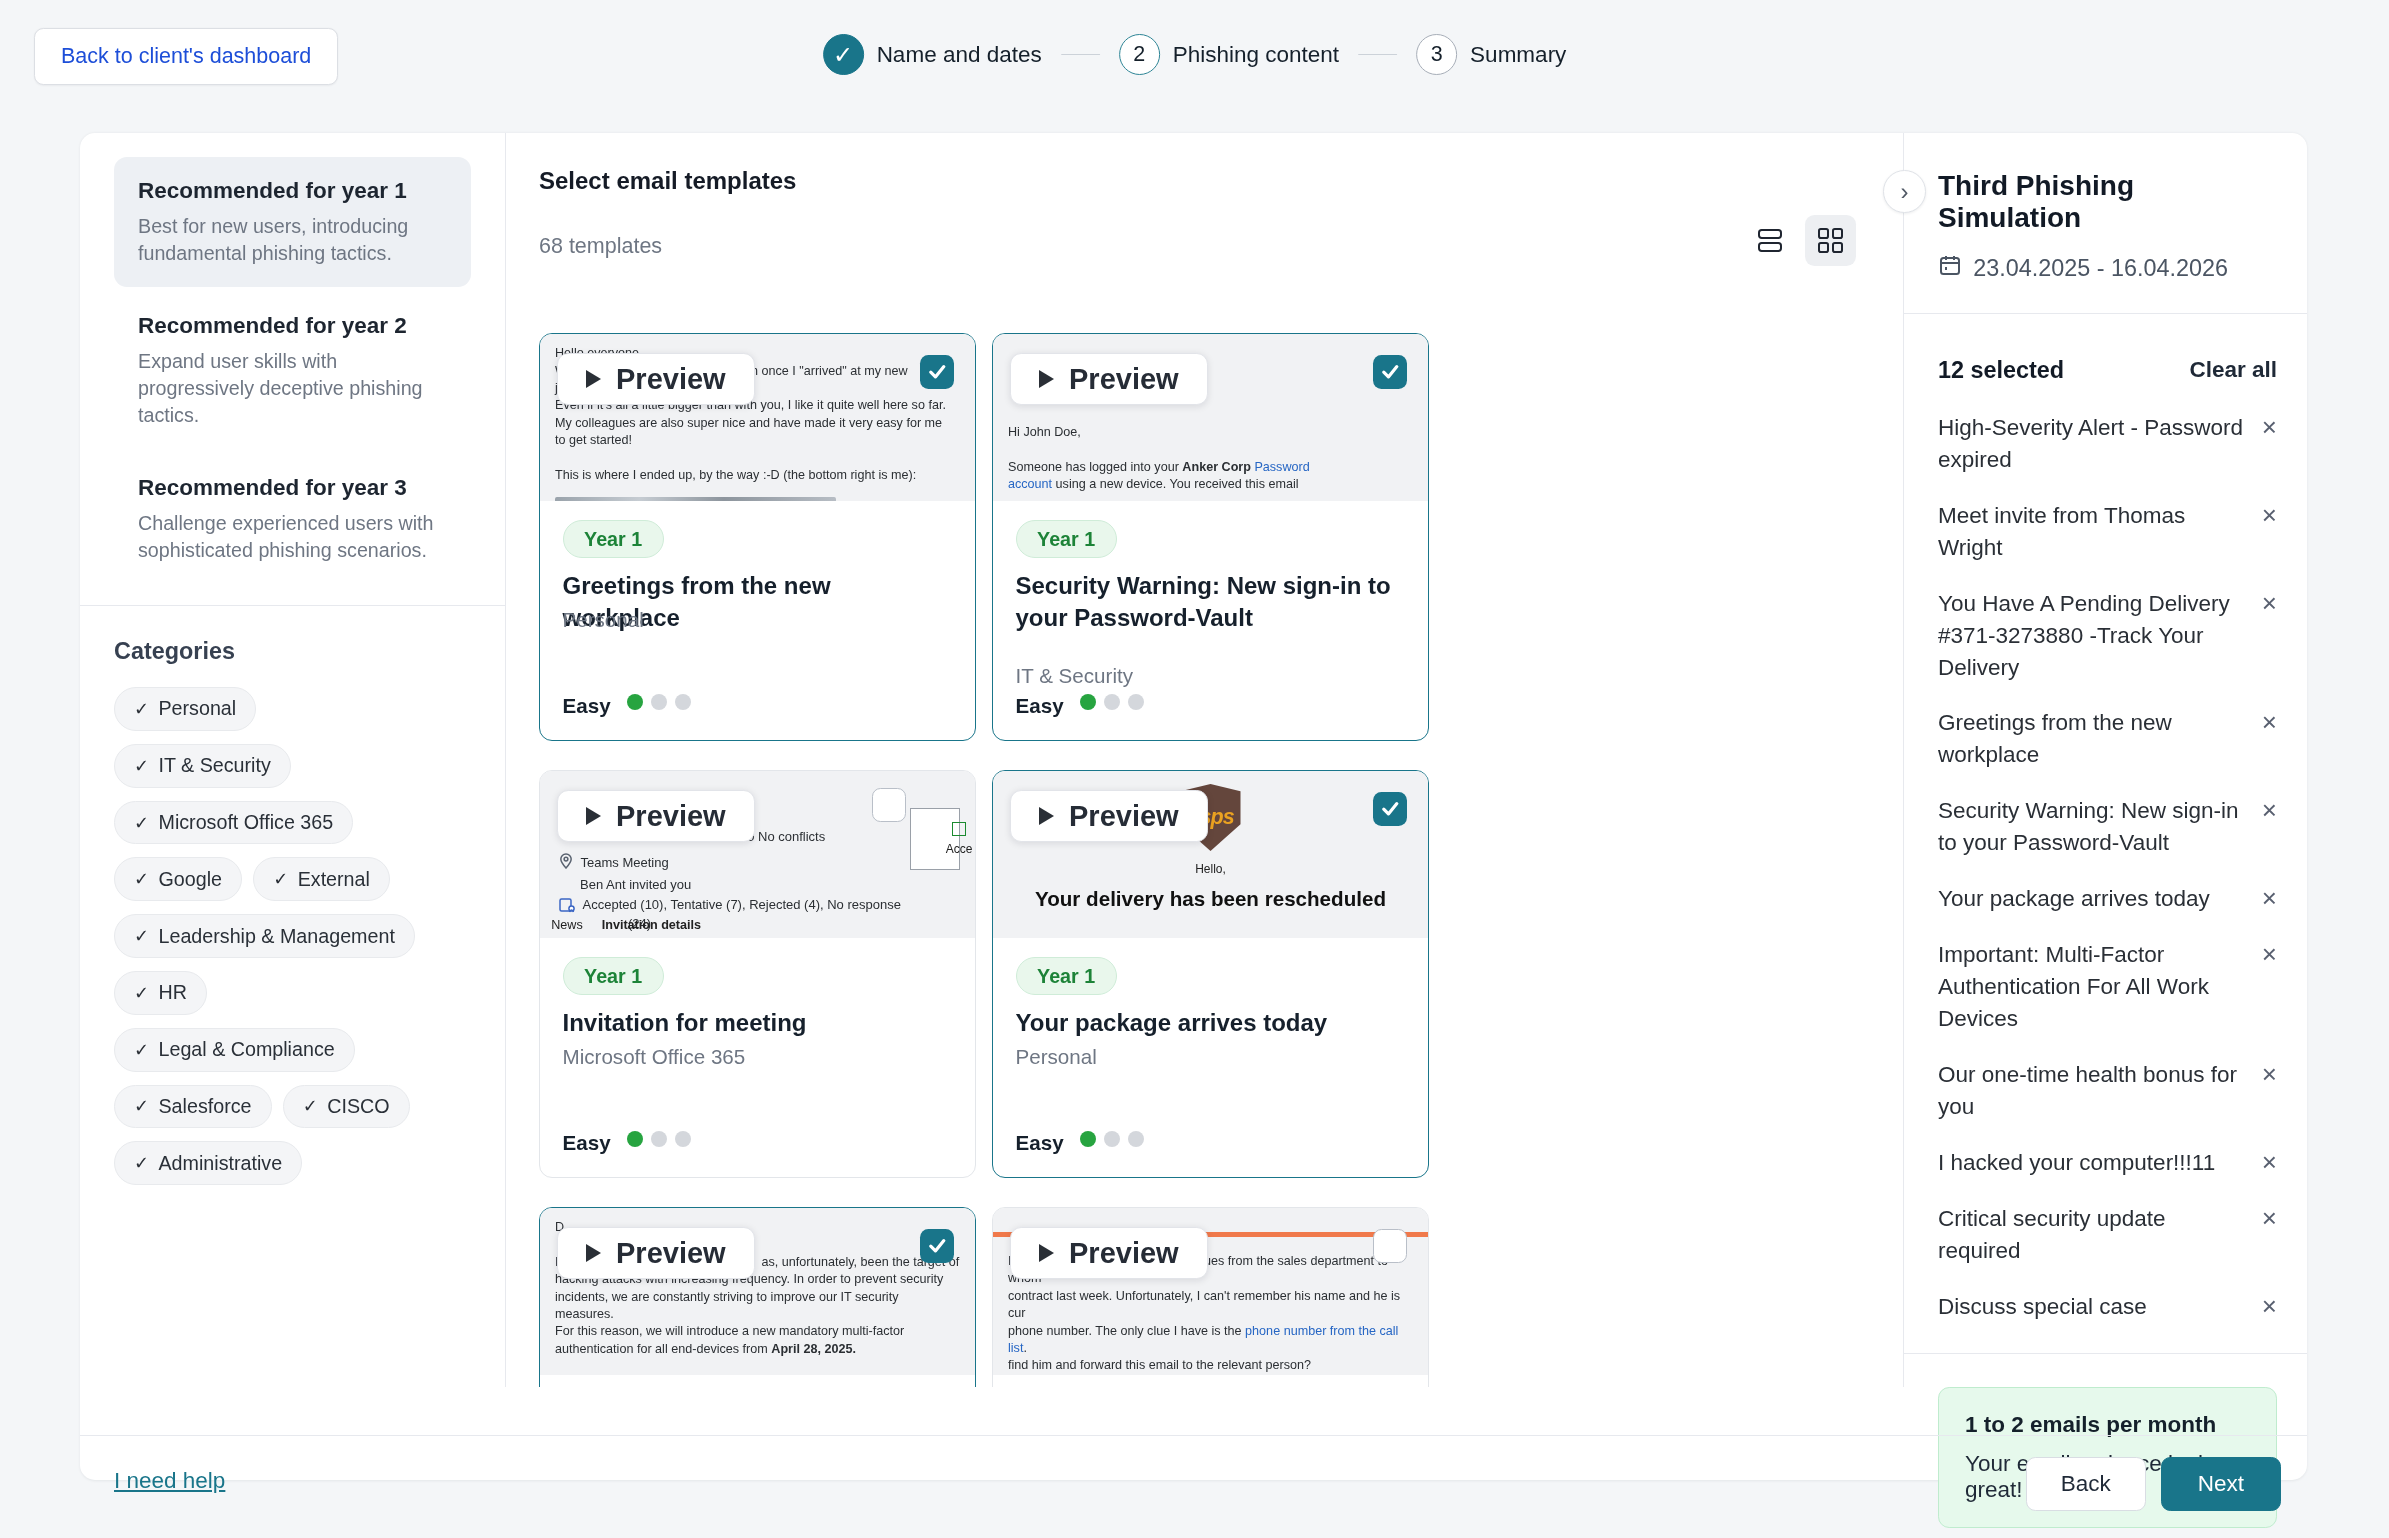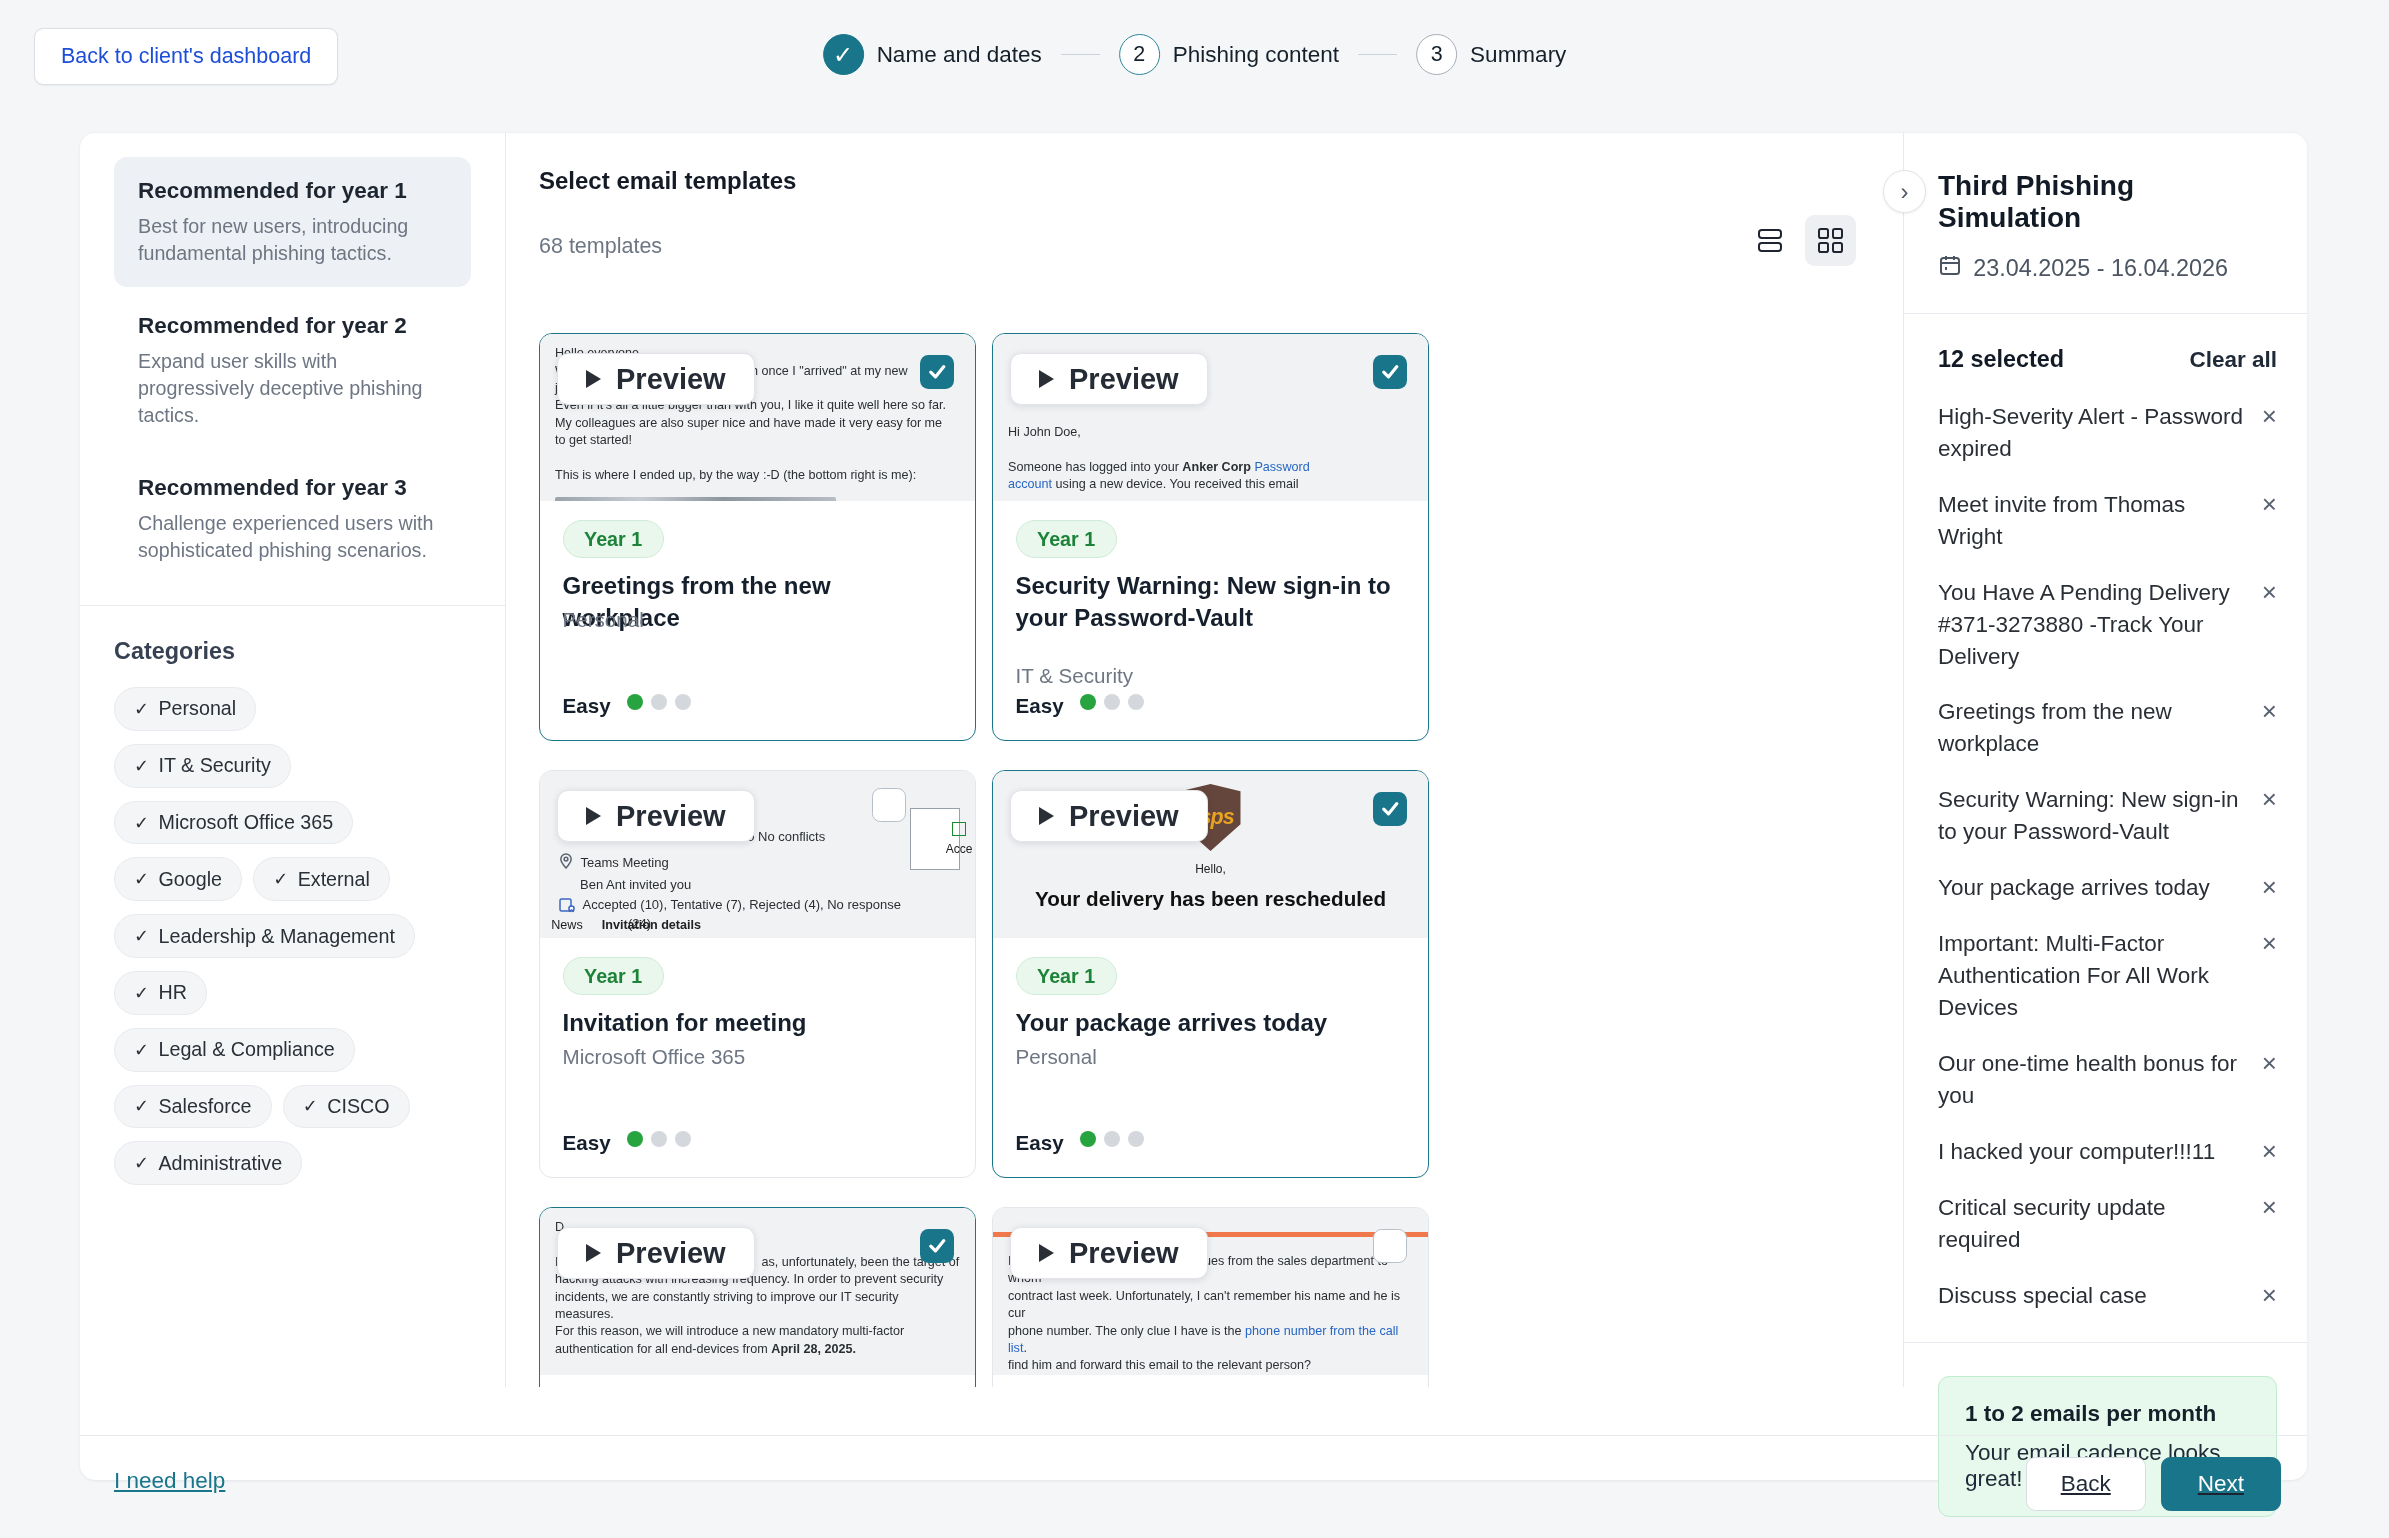--- a/index.html
+++ b/index.html
@@ -134,36 +134,36 @@
   .card-title{position:absolute;left:22.5px;top:236px;right:20.6px;font-size:24px;font-weight:700;color:#16202c;line-height:1.32;}
   .card-cat{position:absolute;left:22.5px;font-size:20.6px;color:#6e7683;}
   .easy-row{position:absolute;left:22.5px;bottom:22.5px;display:flex;align-items:flex-start;gap:8.4px;}
   .easy-lbl{font-size:20.6px;font-weight:700;color:#16202c;margin-right:7.5px;}
   .dot{width:16px;height:16px;border-radius:50%;background:#d4d7dc;}
   .dot.g{background:#27a440;}
   
   .rp-title{font-size:28px;font-weight:700;color:#121a26;}
   .rp-date{display:flex;align-items:center;gap:11.2px;font-size:23.4px;color:#4b5563;margin-top:19px;}
   .rp-divider{height:0.9px;background:var(--border);margin:30px -30px 0 -34px;}
-  .rp-selrow{display:flex;align-items:flex-end;justify-content:space-between;margin-top:32px;}
+  .rp-selrow{display:flex;align-items:flex-start;justify-content:space-between;margin-top:43px;}
   .rp-selcount{font-size:23.4px;font-weight:700;color:#121a26;}
   .rp-clear{font-size:22.5px;font-weight:600;color:#1f2937;cursor:pointer;}
   .rp-list{margin-top:28px;display:flex;flex-direction:column;gap:24px;}
   .rp-item{display:flex;align-items:flex-start;}
   .rp-item-text{width:309px;font-size:22.5px;color:#2a2f36;line-height:1.42;}
   .rp-x{margin-left:auto;font-size:26px;color:#596070;cursor:pointer;line-height:1.2;}
   .cadence{
     background:#e6f9ec;border:0.9px solid #bfecce;border-radius:11.2px;
     padding:24px 26px;margin-top:34px;
   }
   .cadence-title{font-size:22.5px;font-weight:700;color:#15202b;}
   .cadence-msg{font-size:22.5px;color:#1f2937;margin-top:13px;}
   
   .help-link{position:absolute;left:34px;top:32px;font-size:22.5px;color:var(--accent);text-decoration:underline;cursor:pointer;}
-  .fbtns{position:absolute;right:26px;top:20.6px;display:flex;gap:15px;text-decoration:underline;}
+  .fbtns{position:absolute;right:26px;top:20.6px;display:flex;gap:15px;}
   .btn-back{background:#fff;border:0.9px solid #d9dde3;border-radius:9.4px;padding:13px 34px;font-size:22.5px;color:#1f2937;cursor:pointer;}
   .btn-next{background:var(--accent);border:0.9px solid var(--accent);border-radius:9.4px;padding:13px 36px;font-size:22.5px;color:#fff;cursor:pointer;}
 </style>
 </head>
 <body>
 
 <button class="back-btn">Back to client's dashboard</button>
 <div class="stepper" id="stepper">
     <div class="step">
       <div class="step-circle done">✓</div>

